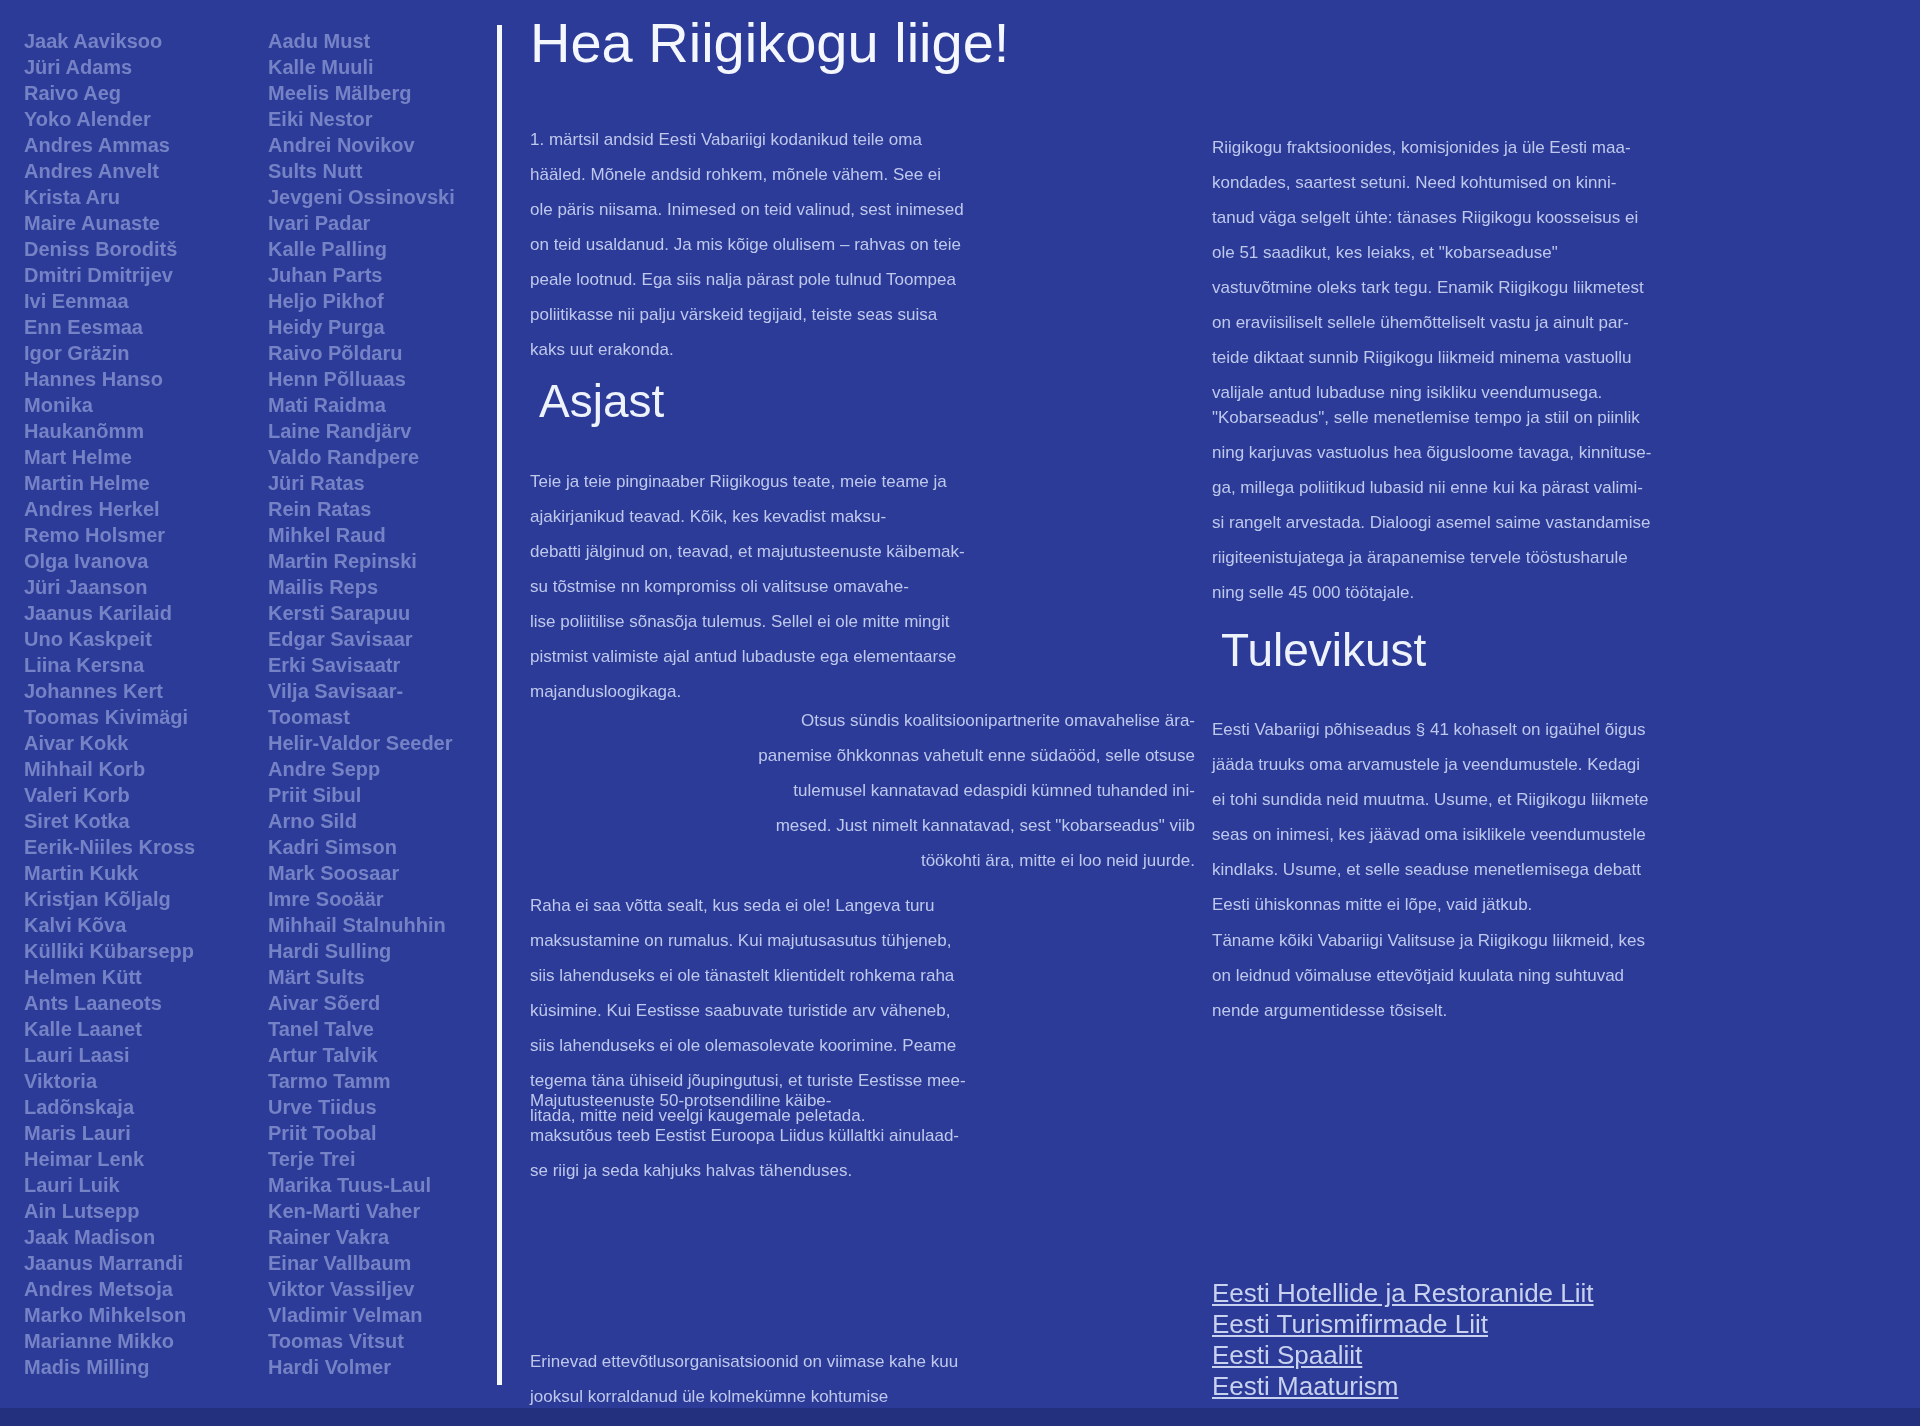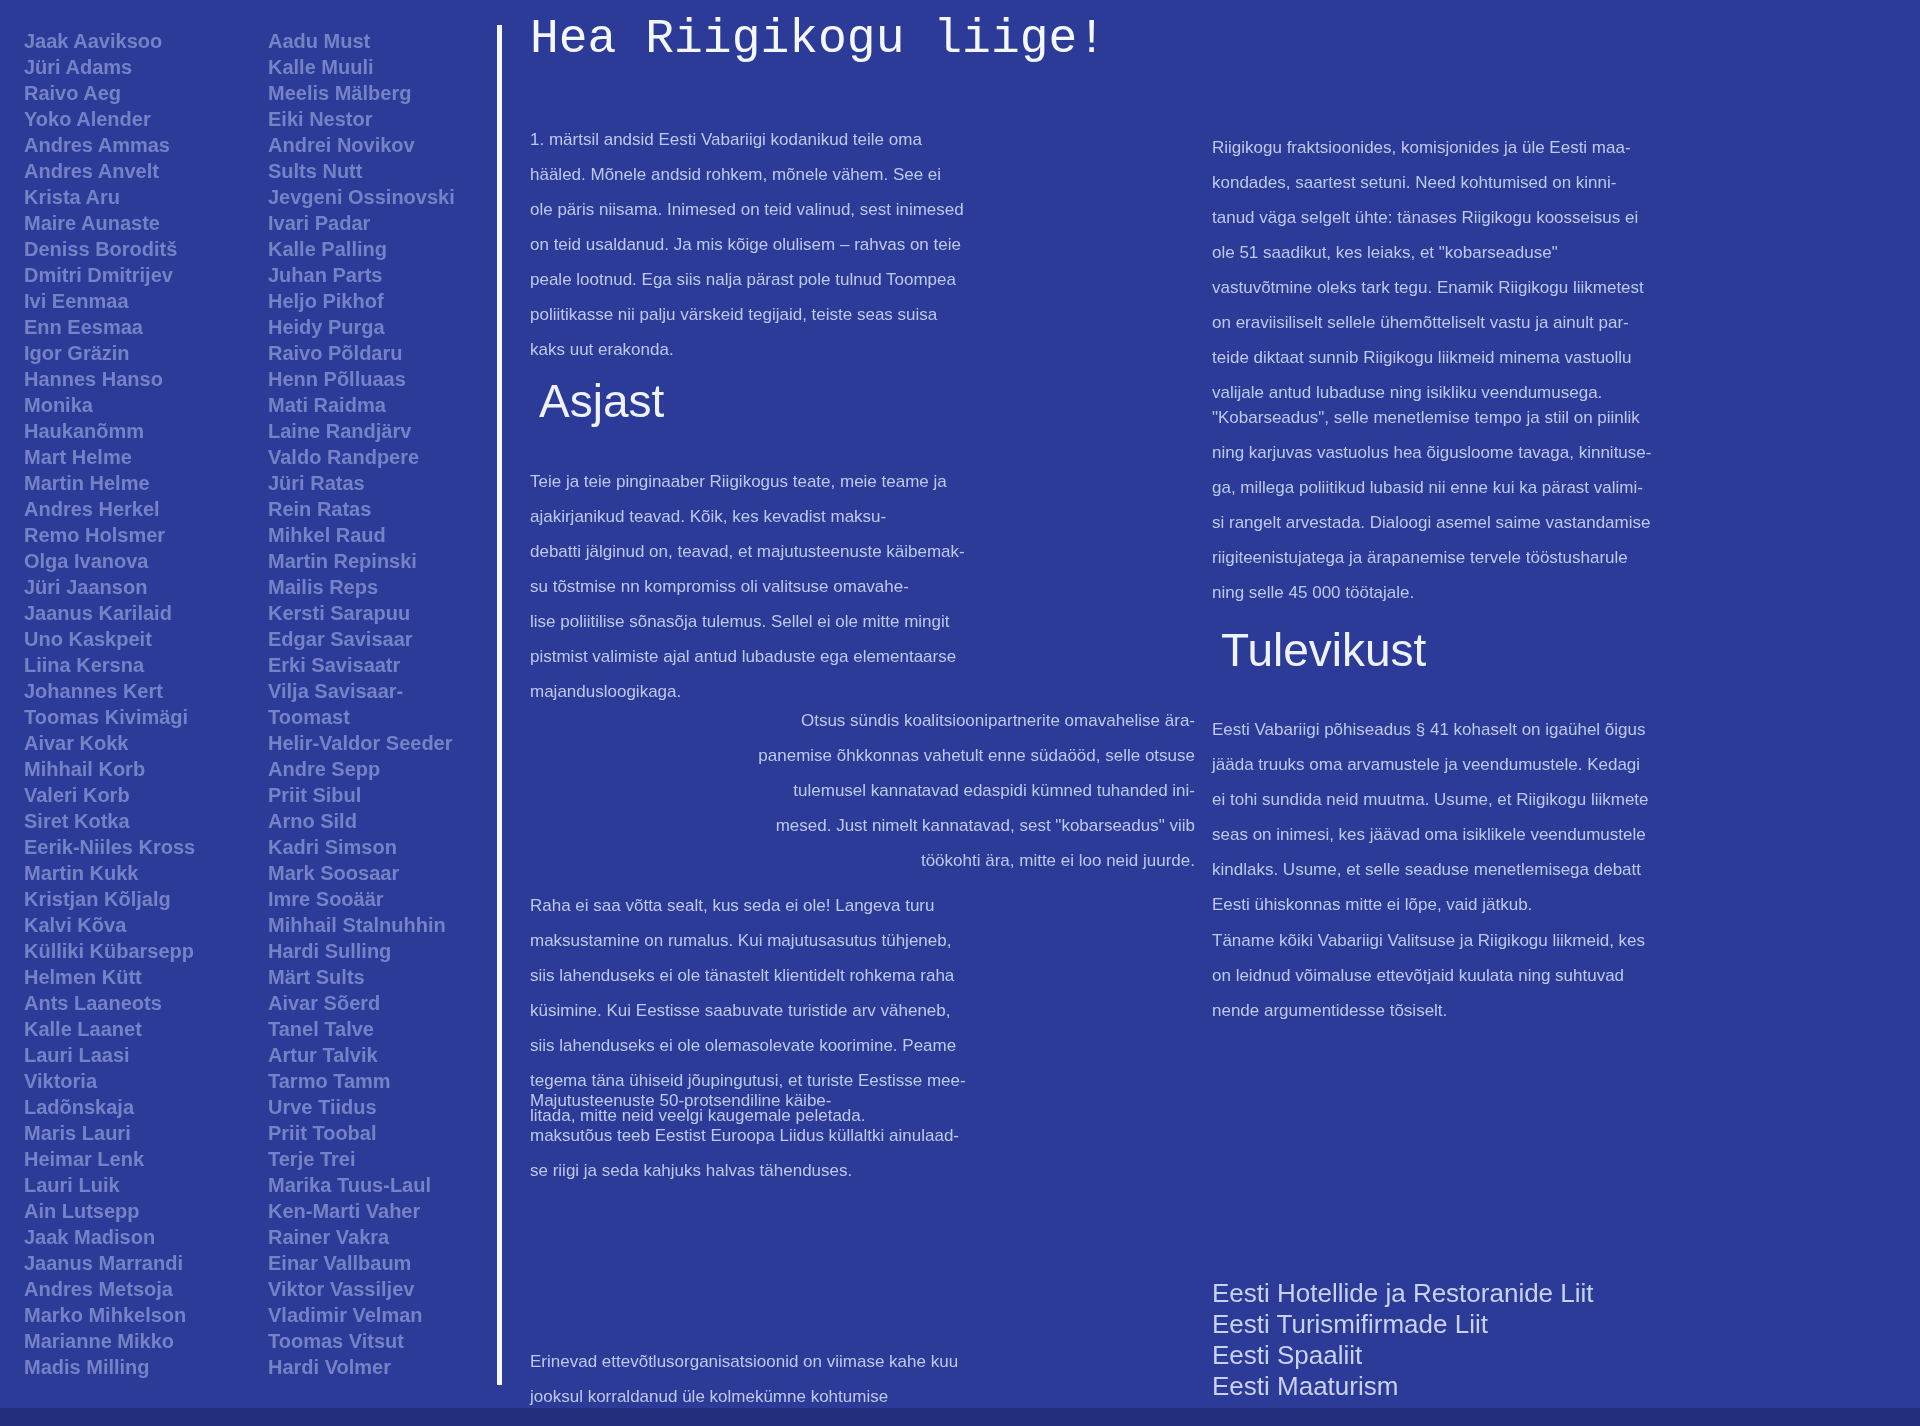--- a/index.html
+++ b/index.html
@@ -39,25 +39,24 @@
 
   
   #main-col  { position: absolute; left: 530px;  top: 0; width: 665px; height: 1426px; }
   #right-col { position: absolute; left: 1212px; top: 0; width: 665px; height: 1306px; }
 
   .title {
     position: absolute;
     top: 14px;
     left: 0;
     color: #f4f7fe;
-    font-size: 48px;
+    font-size: 56px;
     font-weight: 300;
     line-height: 1.05;
     white-space: nowrap;
-    font-family: Liberation Mono, monospace;
   }
   .heading {
     position: absolute;
     left: 9px;
     color: #eef2fb;
     font-size: 46px;
     font-weight: 300;
     line-height: 1.1;
     white-space: nowrap;
   }
@@ -89,20 +88,21 @@
   #r4           { top: 923px; }
 
   #signatories {
     position: absolute;
     top: 1278px;
     left: 0;
     width: 100%;
     color: #c8d1ee;
     font-size: 26px;
     line-height: 31px;
+    text-decoration: underline;
   }
 
   #bottom-bar {
     position: absolute;
     left: 0;
     bottom: 0;
     width: 100%;
     height: 18px;
     background: #22307e;
   }

